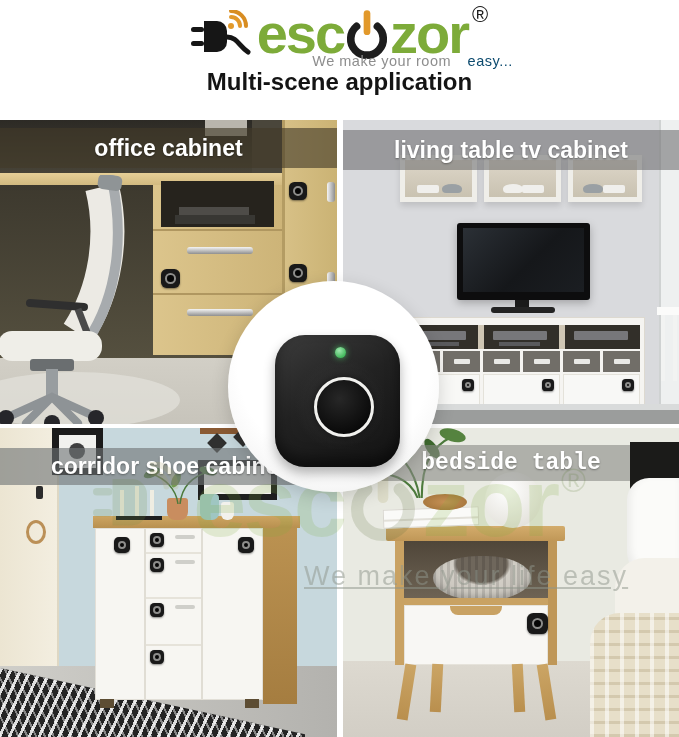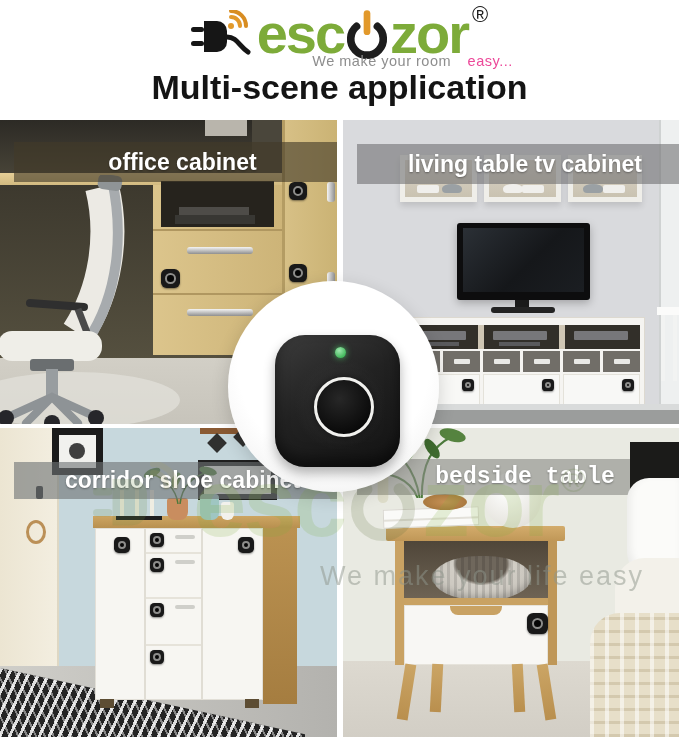--- a/index.html
+++ b/index.html
@@ -8,31 +8,31 @@
 
   
   .header{position:absolute;left:0;top:0;width:679px;height:120px;}
   .logo-row{position:absolute;left:0;top:4px;width:679px;display:flex;align-items:center;justify-content:center;}
   .plug-svg{width:64px;height:54px;margin-right:2px;margin-top:6px;}
   .logo-word{font-size:56px;font-weight:bold;letter-spacing:-2px;color:var(--green,#7dab39);line-height:1;}
   .power-svg{width:44px;height:56px;margin:2px 1px 0 1px;}
   .reg-mark{font-size:22px;color:#1a1a1a;align-self:flex-start;margin:0 0 0 4px;line-height:1;}
   .tagline{position:absolute;left:73px;top:53px;width:679px;text-align:center;font-size:14.5px;letter-spacing:.5px;}
   .tg-gray{color:#8e8e8e;}
-  .tg-accent{color:#ec4899;margin-left:12px;}
+  .tg-accent{color:#0c4a6e;margin-left:12px;}
   .title{position:absolute;left:0;top:68px;width:679px;margin:0;text-align:center;
-         font-size:34px;font-weight:bold;color:#141414;}
+         font-size:24px;font-weight:bold;color:#141414;}
 
   
   .quad{position:absolute;overflow:hidden;z-index:1;}
   .q-office{left:0;top:120px;width:337px;height:304px;background:#4a463b;}
   .q-living{left:343px;top:120px;width:336px;height:304px;background:#d9dadd;}
   .q-corridor{left:0;top:428px;width:337px;height:309px;background:#c7d8dd;}
   .q-bedside{left:343px;top:428px;width:336px;height:309px;background:#e9eae2;}
-  .scene-label{position:absolute;left:0;width:100%;z-index:10;margin:14px;text-align:center;
+  .scene-label{position:absolute;left:0;width:100%;z-index:10;margin:0;text-align:center;
                font-size:23px;font-weight:bold;color:#fff;text-shadow:0 1px 2px rgba(0,0,0,.35);}
   .lb-office{top:8px;height:40px;line-height:40px;background:rgba(66,58,40,.62);}
   .lb-living{top:10px;height:40px;line-height:40px;background:rgba(108,108,110,.58);}
   .lb-corridor{top:20px;height:37px;line-height:37px;background:rgba(112,117,118,.62);}
   .lb-bedside{top:17px;height:36px;line-height:36px;background:rgba(138,140,136,.62);}
 
   .abs{position:absolute;}
   .mini-lock{position:absolute;background:#191919;border-radius:30%;box-shadow:0 1px 2px rgba(0,0,0,.45);}
   .mini-lock .ring{position:absolute;left:22%;top:22%;width:56%;height:56%;border-radius:50%;
                    border:2px solid #8d8d8b;background:#050505;box-sizing:border-box;}
@@ -154,21 +154,21 @@
            background:radial-gradient(circle at 42% 35%,#272727,#090909 75%);
            box-shadow:0 0 8px rgba(0,0,0,.55);}
 
   
   .watermark{position:absolute;left:0;top:455px;width:679px;z-index:30;pointer-events:none;}
   .wm-row{display:flex;align-items:center;justify-content:center;gap:4px;opacity:.18;}
   .wm-word{font-size:96px;font-weight:bold;letter-spacing:-3px;color:#7fae3b;line-height:1;}
   .wm-plug{width:96px;height:82px;}
   .wm-power{width:70px;height:92px;}
   .wm-reg{font-size:34px;color:#5b7a33;align-self:flex-start;margin-top:6px;}
-  .wm-tag{position:absolute;left:320px;top:106px;font-size:27px;letter-spacing:2px;color:#8f968c;opacity:.5;}
+  .wm-tag{position:absolute;left:304px;top:106px;font-size:27px;letter-spacing:2px;color:#8f968c;opacity:.5;text-decoration:underline;}
 </style>
 </head>
 <body>
 
 <div class="page">
 
   <div class="header">
     <div class="logo-row">
       <svg class="plug-svg" viewBox="0 0 64 54">
         <rect x="0" y="17" width="13" height="5" rx="2.5" fill="#161616"></rect>

